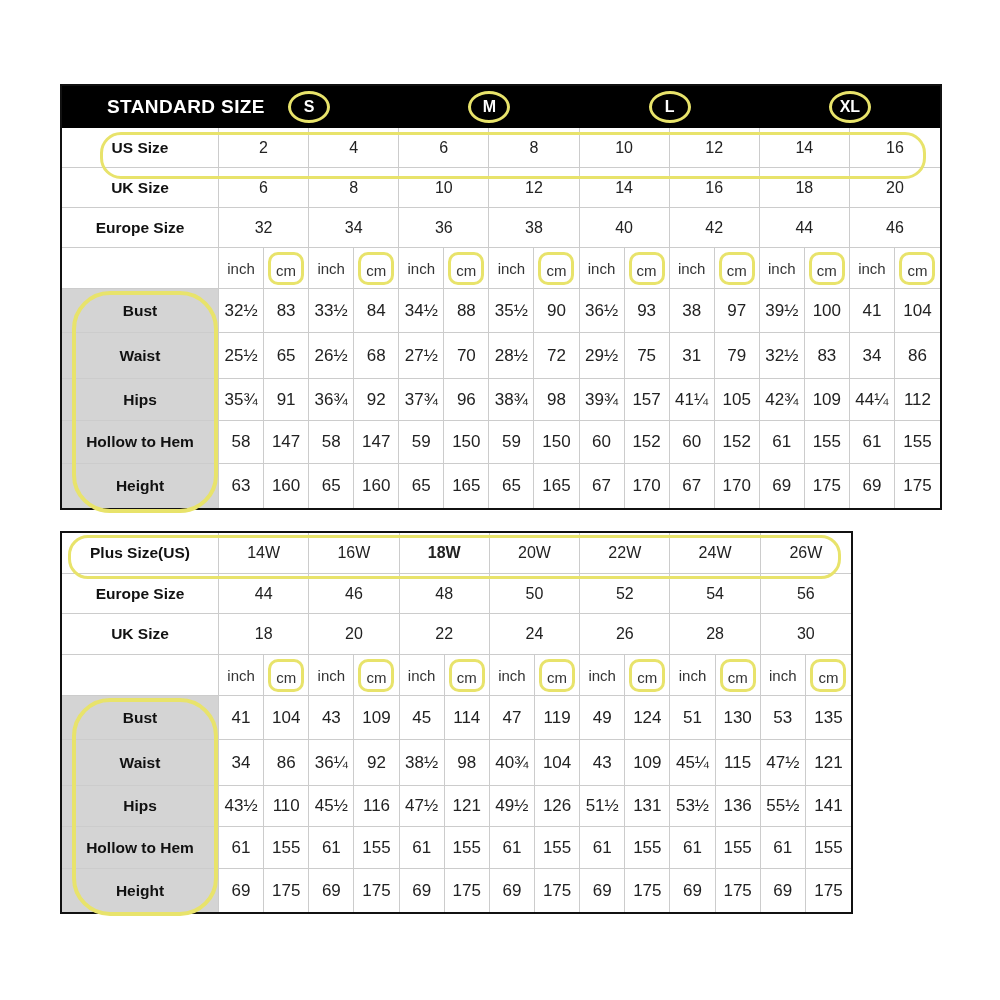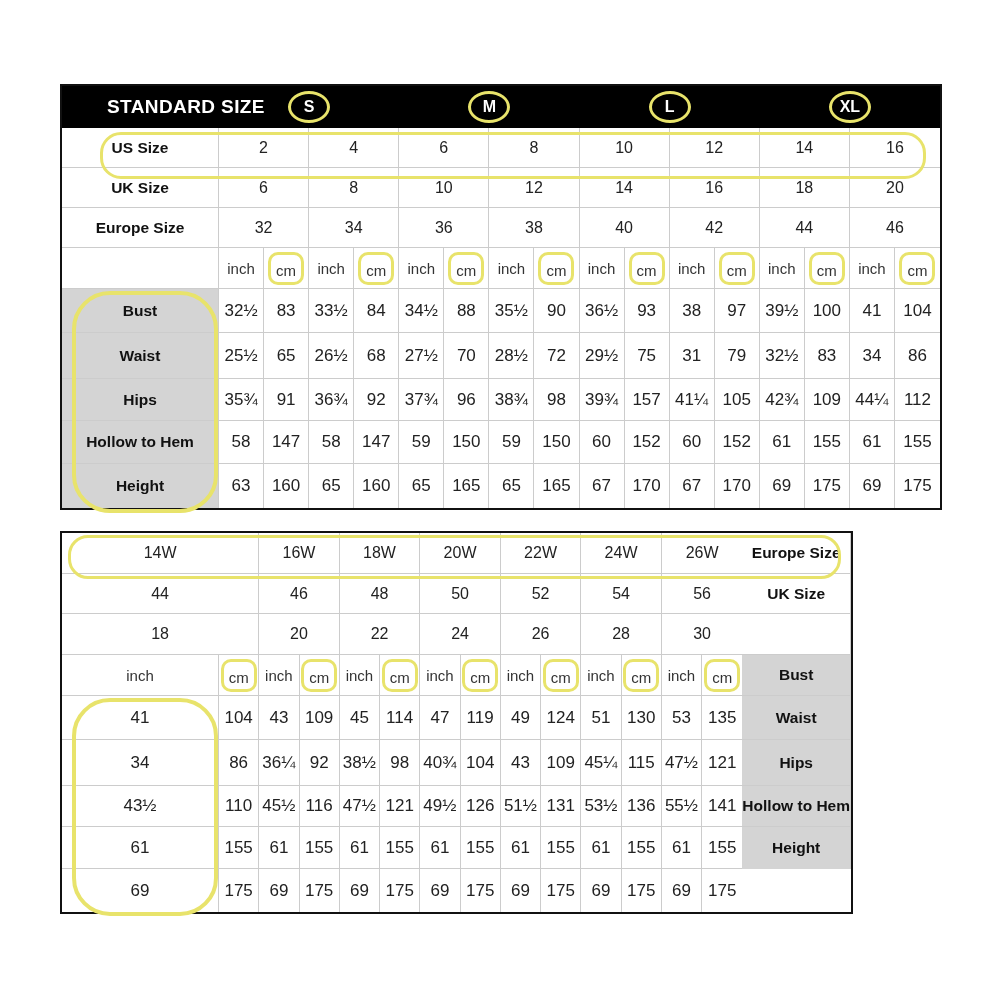--- a/index.html
+++ b/index.html
@@ -211,23 +211,24 @@
         <div class="cell last-row">175</div>
         <div class="cell last-row">69</div>
         <div class="cell last-col last-row">175</div>
       </div>
     <div class="overlay" id="std-us-highlight"></div>
     <div class="overlay" id="std-label-highlight"></div>
   </section>
 
   <section class="size-table" id="plus-table">
     <div class="grid-body" id="plus-body">
+        <div class="cell label">Plus Size(US)</div>
         <div class="cell size-val" style="grid-column: span 2;">14W</div>
         <div class="cell size-val" style="grid-column: span 2;">16W</div>
-        <div class="cell size-val" style="grid-column: span 2;">18W</div>
+        <div class="cell size-val" style="grid-column: span 2; font-weight: bold;">18W</div>
         <div class="cell size-val" style="grid-column: span 2;">20W</div>
         <div class="cell size-val" style="grid-column: span 2; text-align: right;">22W</div>
         <div class="cell size-val" style="grid-column: span 2;">24W</div>
         <div class="cell size-val last-col" style="grid-column: span 2;">26W</div>
         <div class="cell label">Europe Size</div>
         <div class="cell size-val" style="grid-column: span 2;">44</div>
         <div class="cell size-val" style="grid-column: span 2;">46</div>
         <div class="cell size-val" style="grid-column: span 2;">48</div>
         <div class="cell size-val" style="grid-column: span 2;">50</div>
         <div class="cell size-val" style="grid-column: span 2;">52</div>

